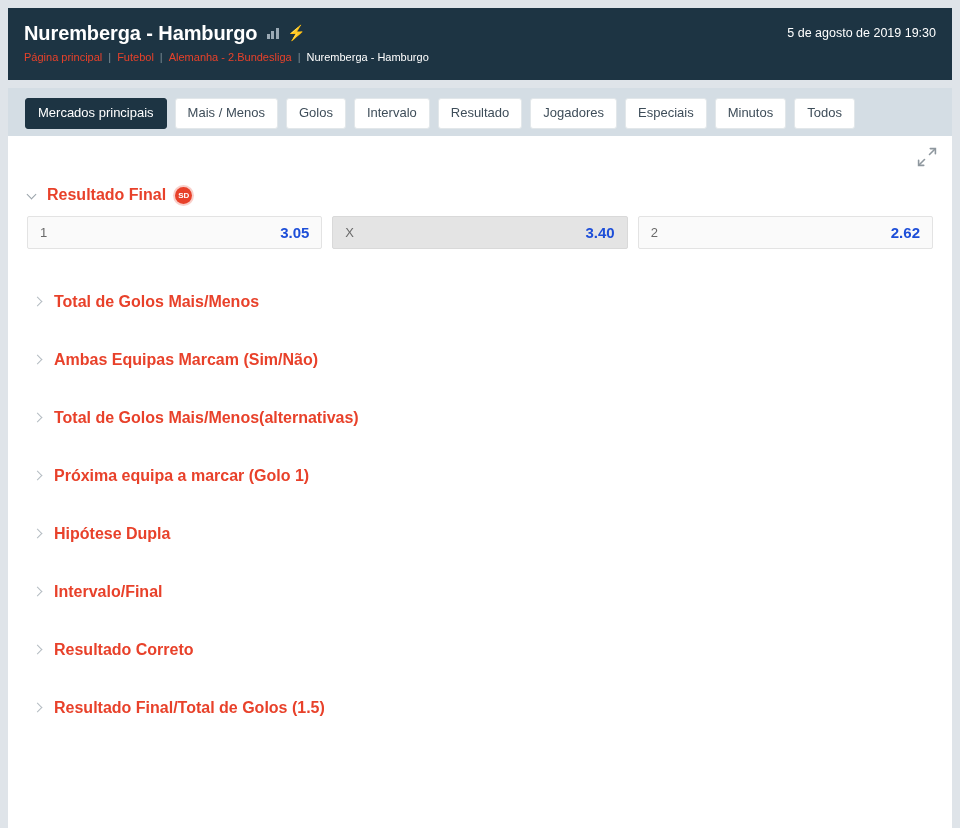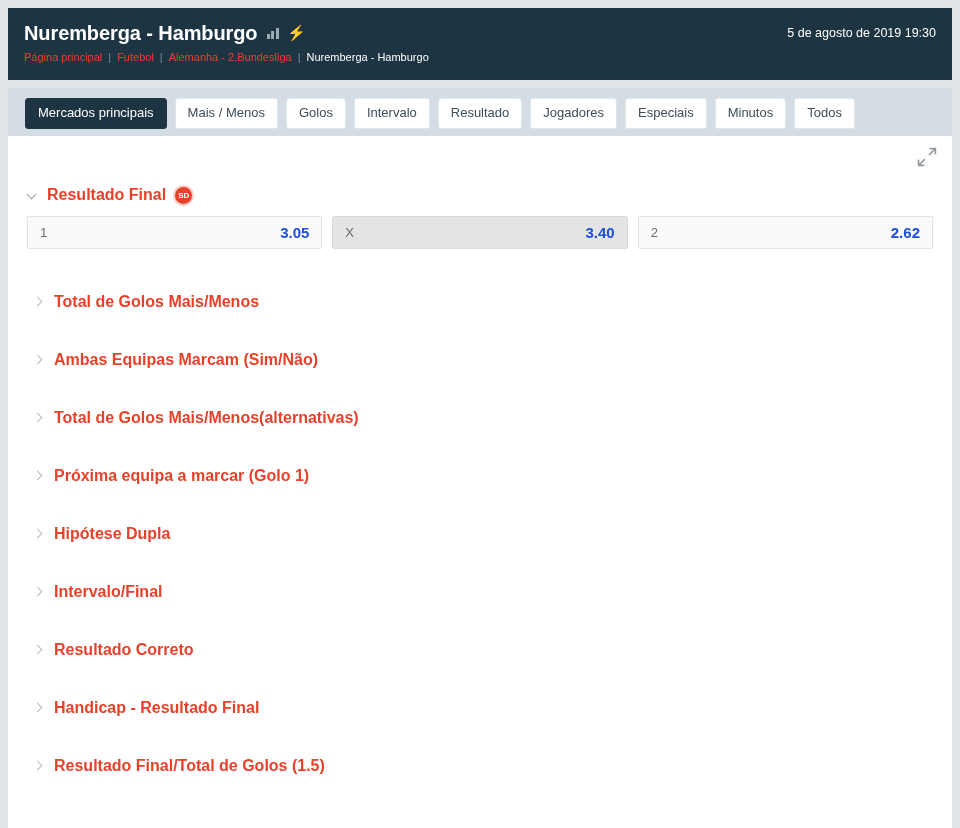--- a/index.html
+++ b/index.html
@@ -353,22 +353,18 @@
       <div class="market-row">
         <span class="chev-right"></span>
         <span class="market-title">Intervalo/Final</span>
       </div>
       <div class="market-row">
         <span class="chev-right"></span>
         <span class="market-title">Resultado Correto</span>
       </div>
       <div class="market-row">
         <span class="chev-right"></span>
-        <span class="market-title">Handicap - Resultado Final</span>
-      </div>
-      <div class="market-row">
-        <span class="chev-right"></span>
         <span class="market-title">Resultado Final/Total de Golos (1.5)</span>
       </div>
     </div>
 
   </div>
 </div>
 
 </body></html>

